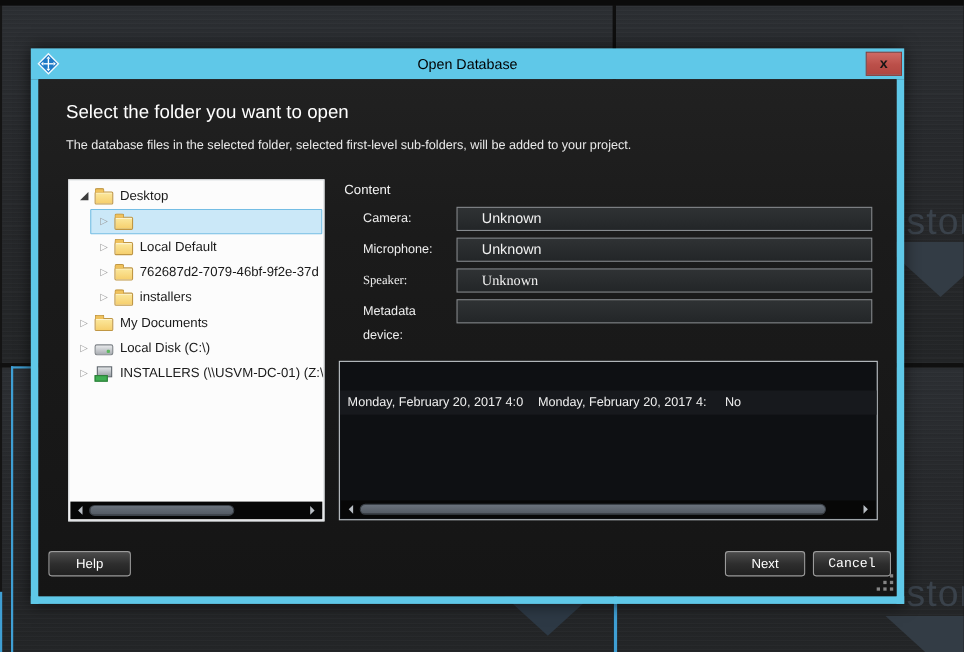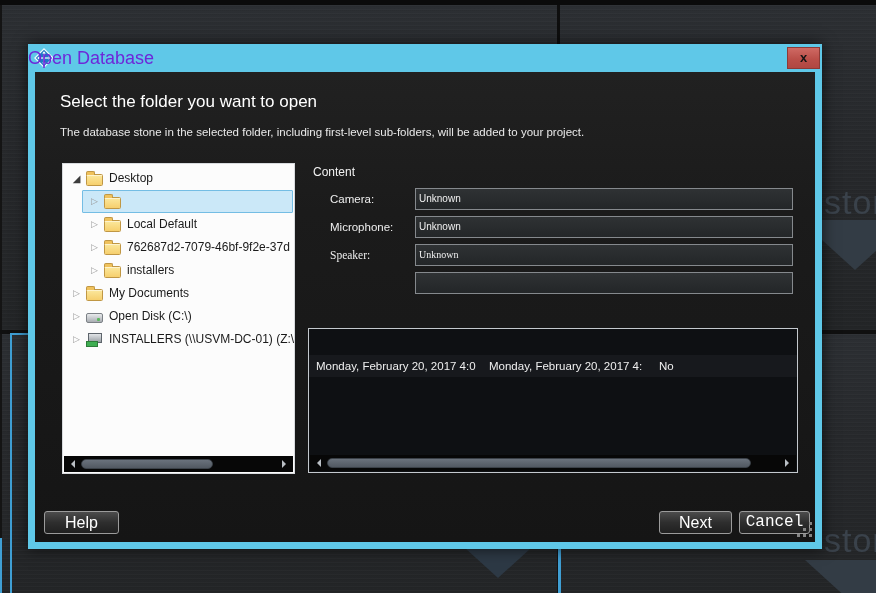--- a/index.html
+++ b/index.html
@@ -33,21 +33,21 @@
   .wm1-tri  { left:800px; top:220px; }
   .wm2-text { left:824px; top:521px; }
   .wm2-tri  { left:805px; top:560px; }
   .wm3-tri  { left:443px; top:528px; border-top-color:#2d3945; }
 
   
   .dialog { position:absolute; left:28px; top:44px; width:794px; height:505px; z-index:10;
             box-shadow:0 0 14px rgba(0,0,0,0.65); }
   .titlebar { position:relative; width:100%; height:28px; background:#5fc8e8; }
   .titlebar-title { position:absolute; left:0; right:0; top:0; height:28px; line-height:29px;
-            text-align:left; font-size:18px; color:#6d28d9; }
+            text-align:center; font-size:13px; color:#000000; }
   .move-icon { position:absolute; left:5px; top:3px; width:22px; height:22px; }
   .close-btn { position:absolute; right:2px; top:3px; width:33px; height:22px;
             background:linear-gradient(180deg,#cf6a64,#bb4f49 55%,#b04742);
             border:1px solid #8d3a36; color:#151515; font-weight:bold; font-size:13px;
             text-align:center; line-height:20px; cursor:default; }
   .dialog-inner { position:relative; width:100%; height:477px;
             border-left:7px solid #5fc8e8; border-right:7px solid #5fc8e8; border-bottom:7px solid #5fc8e8; }
   .dialog-body { position:relative; width:780px; height:470px;
             background:linear-gradient(180deg,#212121 0%,#1b1b1b 30%,#151515 100%); }
 
@@ -95,40 +95,40 @@
 
   
   .right-col { position:absolute; left:273px; top:91px; width:490px; height:311px; }
   .section-label { position:absolute; left:5px; font-size:12px; color:#f2f2f2; }
   .content-label { top:2px; }
   .ti-label { top:144px;margin-top:32px; }
   .field-row { position:absolute; left:0; right:0; height:22px; }
   .field-label { position:absolute; left:22px; top:0; width:84px; line-height:22px; font-size:11.5px; color:#eeeeee; }
   .field-box { position:absolute; left:107px; right:5px; top:0; height:22px;
             background:linear-gradient(180deg,#2f3234,#232628); border:1px solid #85898d;
-            color:#f0f0f0; font-size:10px; line-height:20px; padding-left:3px;
+            color:#f0f0f0; font-size:13px; line-height:20px; padding-left:22px;
             white-space:nowrap; overflow:hidden; }
 
   
   .ti-table { position:absolute; left:0px; top:165px; width:490px; height:145px;
             background:#0e1013; border:1px solid #c4c9ce; overflow:hidden; }
   .ti-header { position:absolute; left:0; top:0; right:0; height:25px; display:flex;
             background:linear-gradient(180deg,#49525b,#3a424a 70%,#353c44);
             border-bottom:1px solid #23282d; }
   .ti-hcell { height:25px; line-height:25px; font-size:12px; color:#f4f4f4; padding-left:7px;
             border-right:1px solid #23282d; box-shadow:inset 1px 0 0 #525b63; overflow:hidden; white-space:nowrap; }
   .ti-row { position:absolute; left:0; top:26px; right:0; height:22px; display:flex; background:#17191d; }
   .ti-cell { height:22px; line-height:22px; font-size:11.5px; color:#efefef; padding-left:7px;
             overflow:hidden; white-space:nowrap; }
   .col0 { width:173px; flex:0 0 173px; } .col1 { width:170px; flex:0 0 170px; } .col2 { flex:1; }
 
   
-  .btn { position:absolute; top:439px; height:23px; border:1px solid #9b9b9b; border-radius:3px;
+  .btn { position:absolute; top:429px; height:23px; border:1px solid #9b9b9b; border-radius:3px;
          background:linear-gradient(180deg,#4c4c4c,#2e2e2e 50%,#202020);
-         color:#ffffff; font-size:16px; text-align:center; line-height:21px; cursor:default; }
+         color:#ffffff; font-size:12px; text-align:center; line-height:21px; cursor:default; }
   .help-btn   { left:9px;   width:75px; }
   .next-btn   { left:624px; width:73px; }
   .cancel-btn { left:704px; width:71px;font-family:Liberation Mono, monospace; }
   .resize-grip { position:absolute; right:1px; bottom:3px; width:18px; height:18px; }
   .resize-grip::before { content:""; position:absolute; left:1px; top:1px; width:3px; height:3px;
          background:transparent;
          box-shadow:12px 12px 0 #848484, 6px 12px 0 #848484, 0 12px 0 #848484,
                     12px 6px 0 #848484, 6px 6px 0 #848484, 12px 0 0 #848484; }
 </style>
 </head>
@@ -163,21 +163,21 @@
           <rect x="6.5" y="10.4" width="9" height="1.2" fill="#fff"></rect>
           <path d="M11 4.2l1.8 2.2h-3.6z M11 17.8l-1.8-2.2h3.6z M4.2 11l2.2-1.8v3.6z M17.8 11l-2.2 1.8v-3.6z" fill="#fff"></path>
         </svg>
       </span>
       <span class="titlebar-title">Open Database</span>
       <span class="close-btn">x</span>
     </div>
     <div class="dialog-inner">
       <div class="dialog-body">
         <div class="heading">Select the folder you want to open</div>
-        <div class="descr">The database stone in the selected folder, including first-level sub-folders, will be added to your project.</div>
+        <div class="descr">The database files in the selected folder, selected first-level sub-folders, will be added to your project.</div>
 
         <div class="tree-panel">
           <div class="tree-rows" id="tree-rows">
   <div class="tree-row lvl0">
     <span class="rowline"></span>
     <span class="inner">
       <span class="expander open">◢</span>
       <span class="tree-icon folder"></span>
       <span class="tree-label">Desktop</span>
     </span>
@@ -225,21 +225,21 @@
       <span class="tree-icon folder"></span>
       <span class="tree-label">My Documents</span>
     </span>
   </div>
 
   <div class="tree-row lvl0">
     <span class="rowline"></span>
     <span class="inner">
       <span class="expander">▷</span>
       <span class="tree-icon disk"></span>
-      <span class="tree-label">Open Disk (C:\)</span>
+      <span class="tree-label">Local Disk (C:\)</span>
     </span>
   </div>
 
   <div class="tree-row lvl0">
     <span class="rowline"></span>
     <span class="inner">
       <span class="expander">▷</span>
       <span class="tree-icon network-drive"></span>
       <span class="tree-label">INSTALLERS (\\USVM-DC-01) (Z:\)</span>
     </span>
@@ -264,20 +264,21 @@
     <span class="field-label">Microphone:</span>
     <span class="field-box">Unknown</span>
   </div>
 
   <div class="field-row" style="top: 81px; font-family: Liberation Serif, serif;">
     <span class="field-label">Speaker:</span>
     <span class="field-box">Unknown</span>
   </div>
 
   <div class="field-row" style="top: 109px;">
+    <span class="field-label">Metadata device:</span>
     <span class="field-box"></span>
   </div>
 </div>
 
           <div class="section-label ti-label">Time Intervals</div>
           <div class="ti-table">
             <div id="ti-rows">
                 <div class="ti-row">
                   <div class="ti-cell col0">Monday, February 20, 2017 4:0</div>
                   <div class="ti-cell col1">Monday, February 20, 2017 4:</div>

